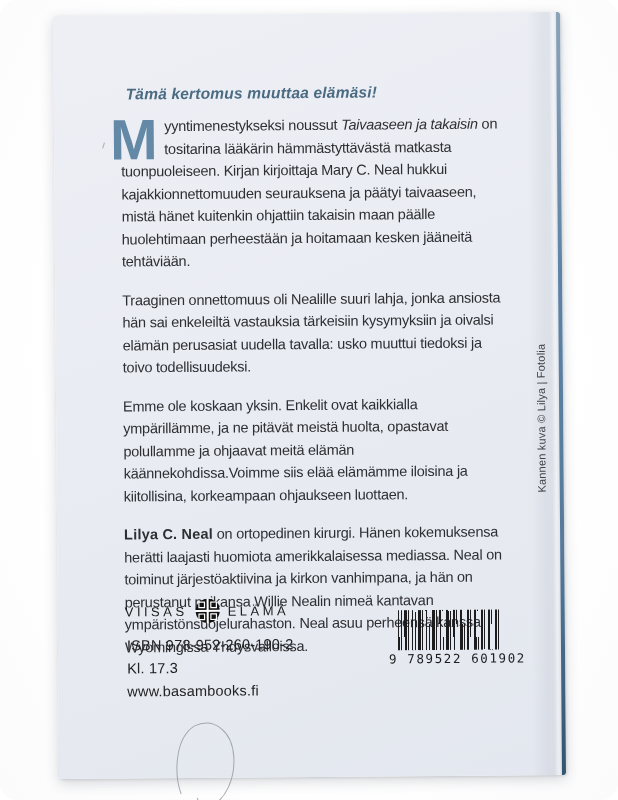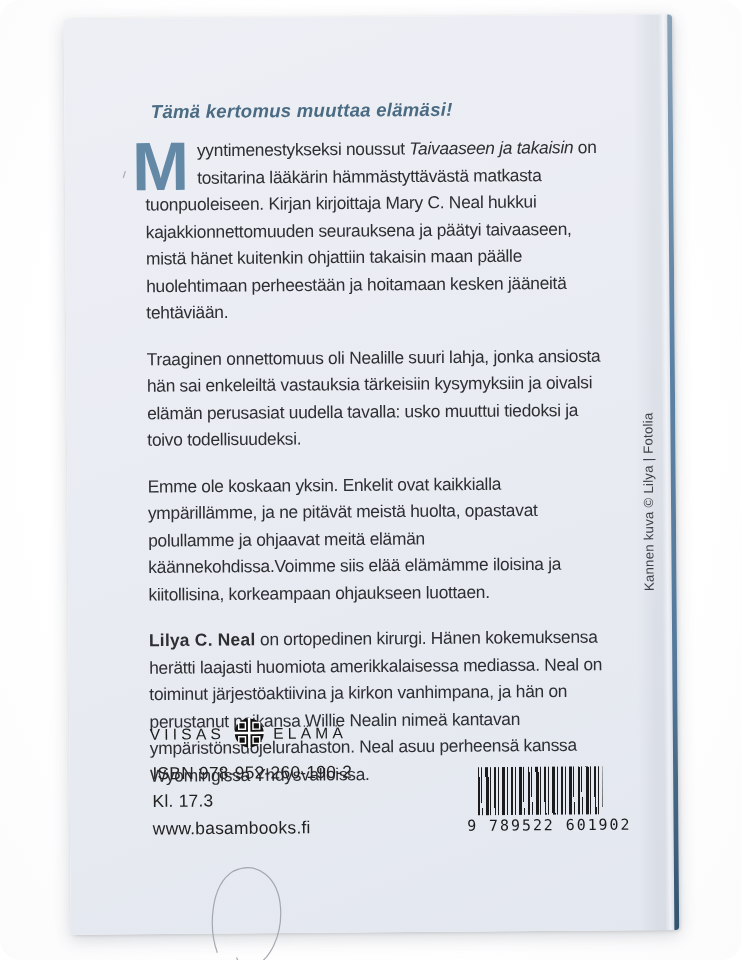--- a/index.html
+++ b/index.html
@@ -54,21 +54,21 @@
   .author-bold{font-weight:bold;letter-spacing:.2px;}
   .series{
     position:absolute;left:67px;top:583px;
     display:flex;align-items:center;gap:7px;
     color:#1b1b1b;
   }
   .series-word{font-size:13px;letter-spacing:3.5px;font-weight:400;}
   .series-icon{width:26px;height:26px;flex:0 0 auto;}
   .meta{position:absolute;left:69px;top:622px;font-size:14.5px;color:#222;letter-spacing:.2px;}
   .meta div{height:23px;}
-  .barcode{position:absolute;left:331px;top:626px;width:122px;text-align:center;}
+  .barcode{position:absolute;left:331px;top:597px;width:122px;text-align:center;}
   .bars{
     height:40px;margin:0 9px;
     background:repeating-linear-gradient(90deg,
       #1c1c1e 0px,#1c1c1e 1.6px,
       rgba(0,0,0,0) 1.6px,rgba(0,0,0,0) 3.1px,
       #1c1c1e 3.1px,#1c1c1e 3.9px,
       rgba(0,0,0,0) 3.9px,rgba(0,0,0,0) 6.6px,
       #1c1c1e 6.6px,#1c1c1e 9.1px,
       rgba(0,0,0,0) 9.1px,rgba(0,0,0,0) 10.3px,
       #1c1c1e 10.3px,#1c1c1e 11.1px,

